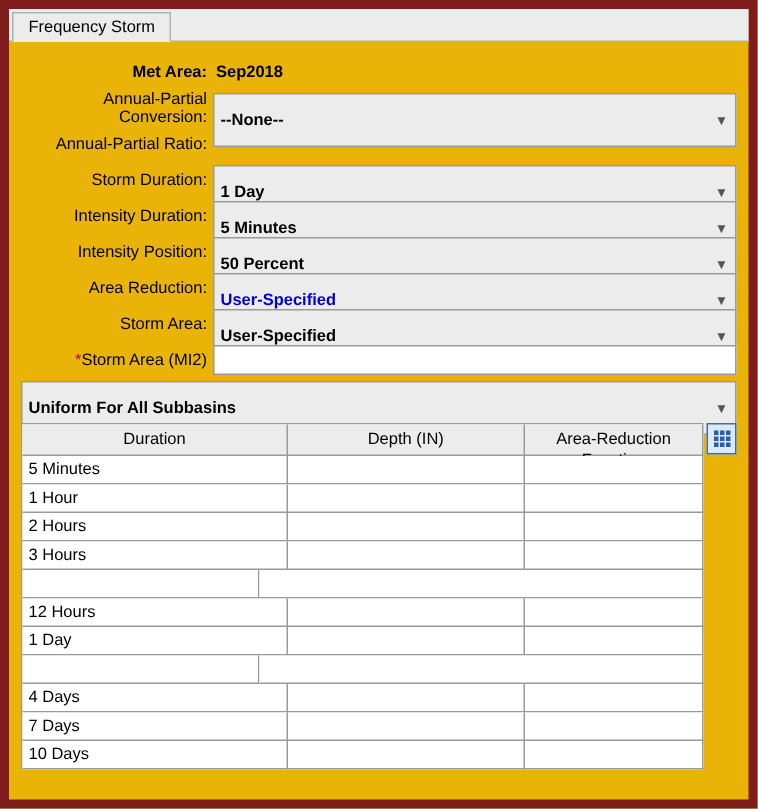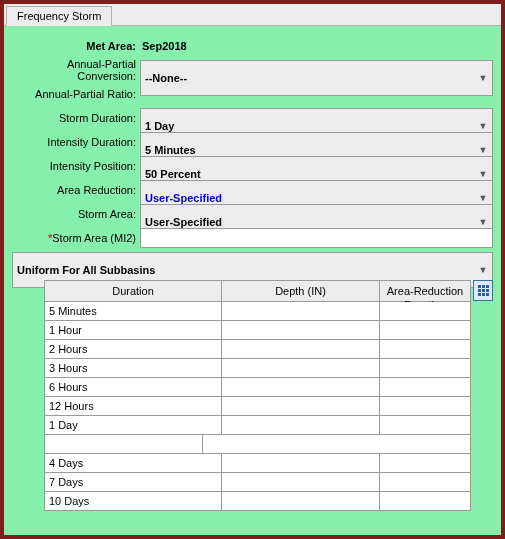--- a/index.html
+++ b/index.html
@@ -6,22 +6,22 @@
   body {
     margin: 0;
     font-family: Tahoma, Arial, sans-serif;
     font-size: 11px;
     background: #ececec;
     color: #000;
   }
   .window {
     width: 505px;
     height: 539px;
-    background: #86efac;
-    border: 4px solid #7f1d1d;
+    background: #eab308;
+    border: 6px solid #7f1d1d;
     position: relative;
   }
   .tab-strip {
     display: flex;
     height: 22px;
     align-items: flex-end;
     padding-left: 2px;
     border-bottom: 1px solid #b0b0b0;
     background: #ececec;
   }
@@ -91,21 +91,20 @@
     background: #ececec;
     padding: 0 4px;
     font-size: 11px;
     line-height: 18px;
     color: #000;
   }
   .text-input.white { background: #fff; }
   .table-wrap {
     display: flex;
     padding: 0 8px 8px 8px;
-    margin-left: 32px;
   }
   .table {
     flex: 1;
     border: 1px solid #9a9a9a;
     border-right: none;
     border-bottom: none;
     background: #fff;
   }
   .thead {
     display: flex;
@@ -278,21 +277,20 @@
             <div class="td col-dur">2 Hours</div>
             <div class="td col-dep"></div>
             <div class="td col-arf"></div>
           </div>
           <div class="tr">
             <div class="td col-dur">3 Hours</div>
             <div class="td col-dep"></div>
             <div class="td col-arf"></div>
           </div>
           <div class="tr">
-            <div class="td col-dur">6 Hours</div>
             <div class="td col-dep"></div>
             <div class="td col-arf"></div>
           </div>
           <div class="tr">
             <div class="td col-dur">12 Hours</div>
             <div class="td col-dep"></div>
             <div class="td col-arf"></div>
           </div>
           <div class="tr">
             <div class="td col-dur">1 Day</div>

